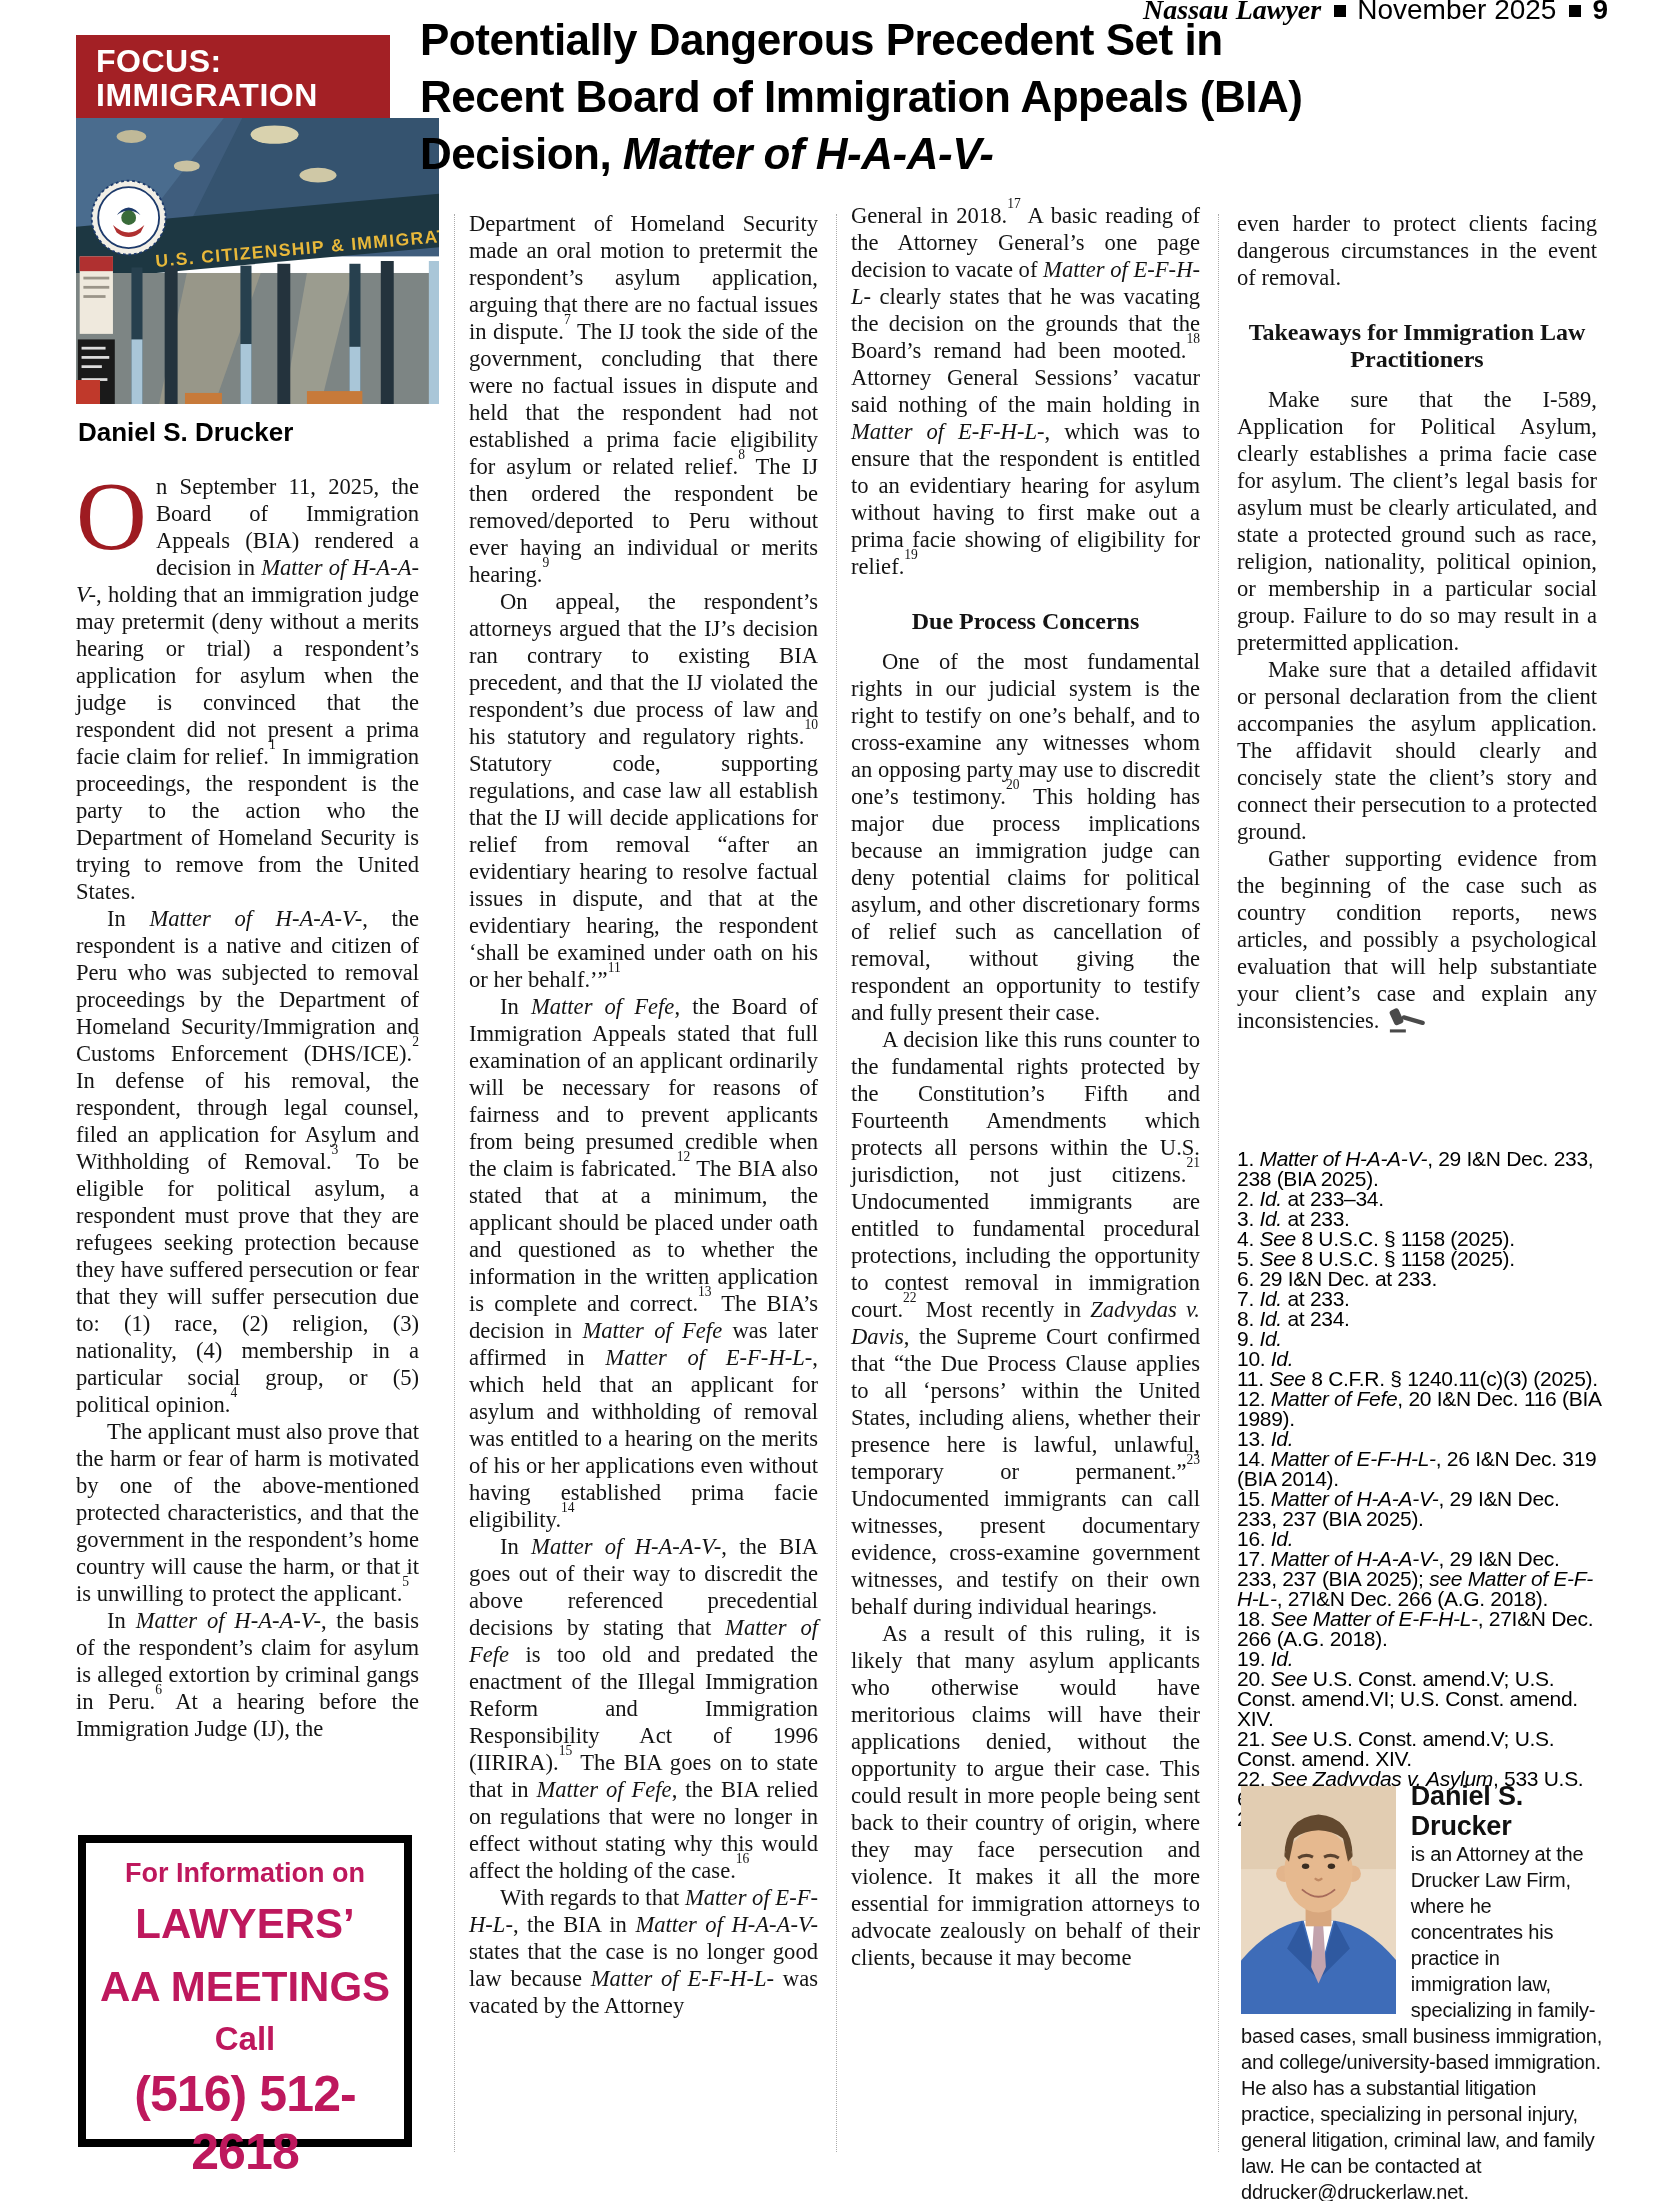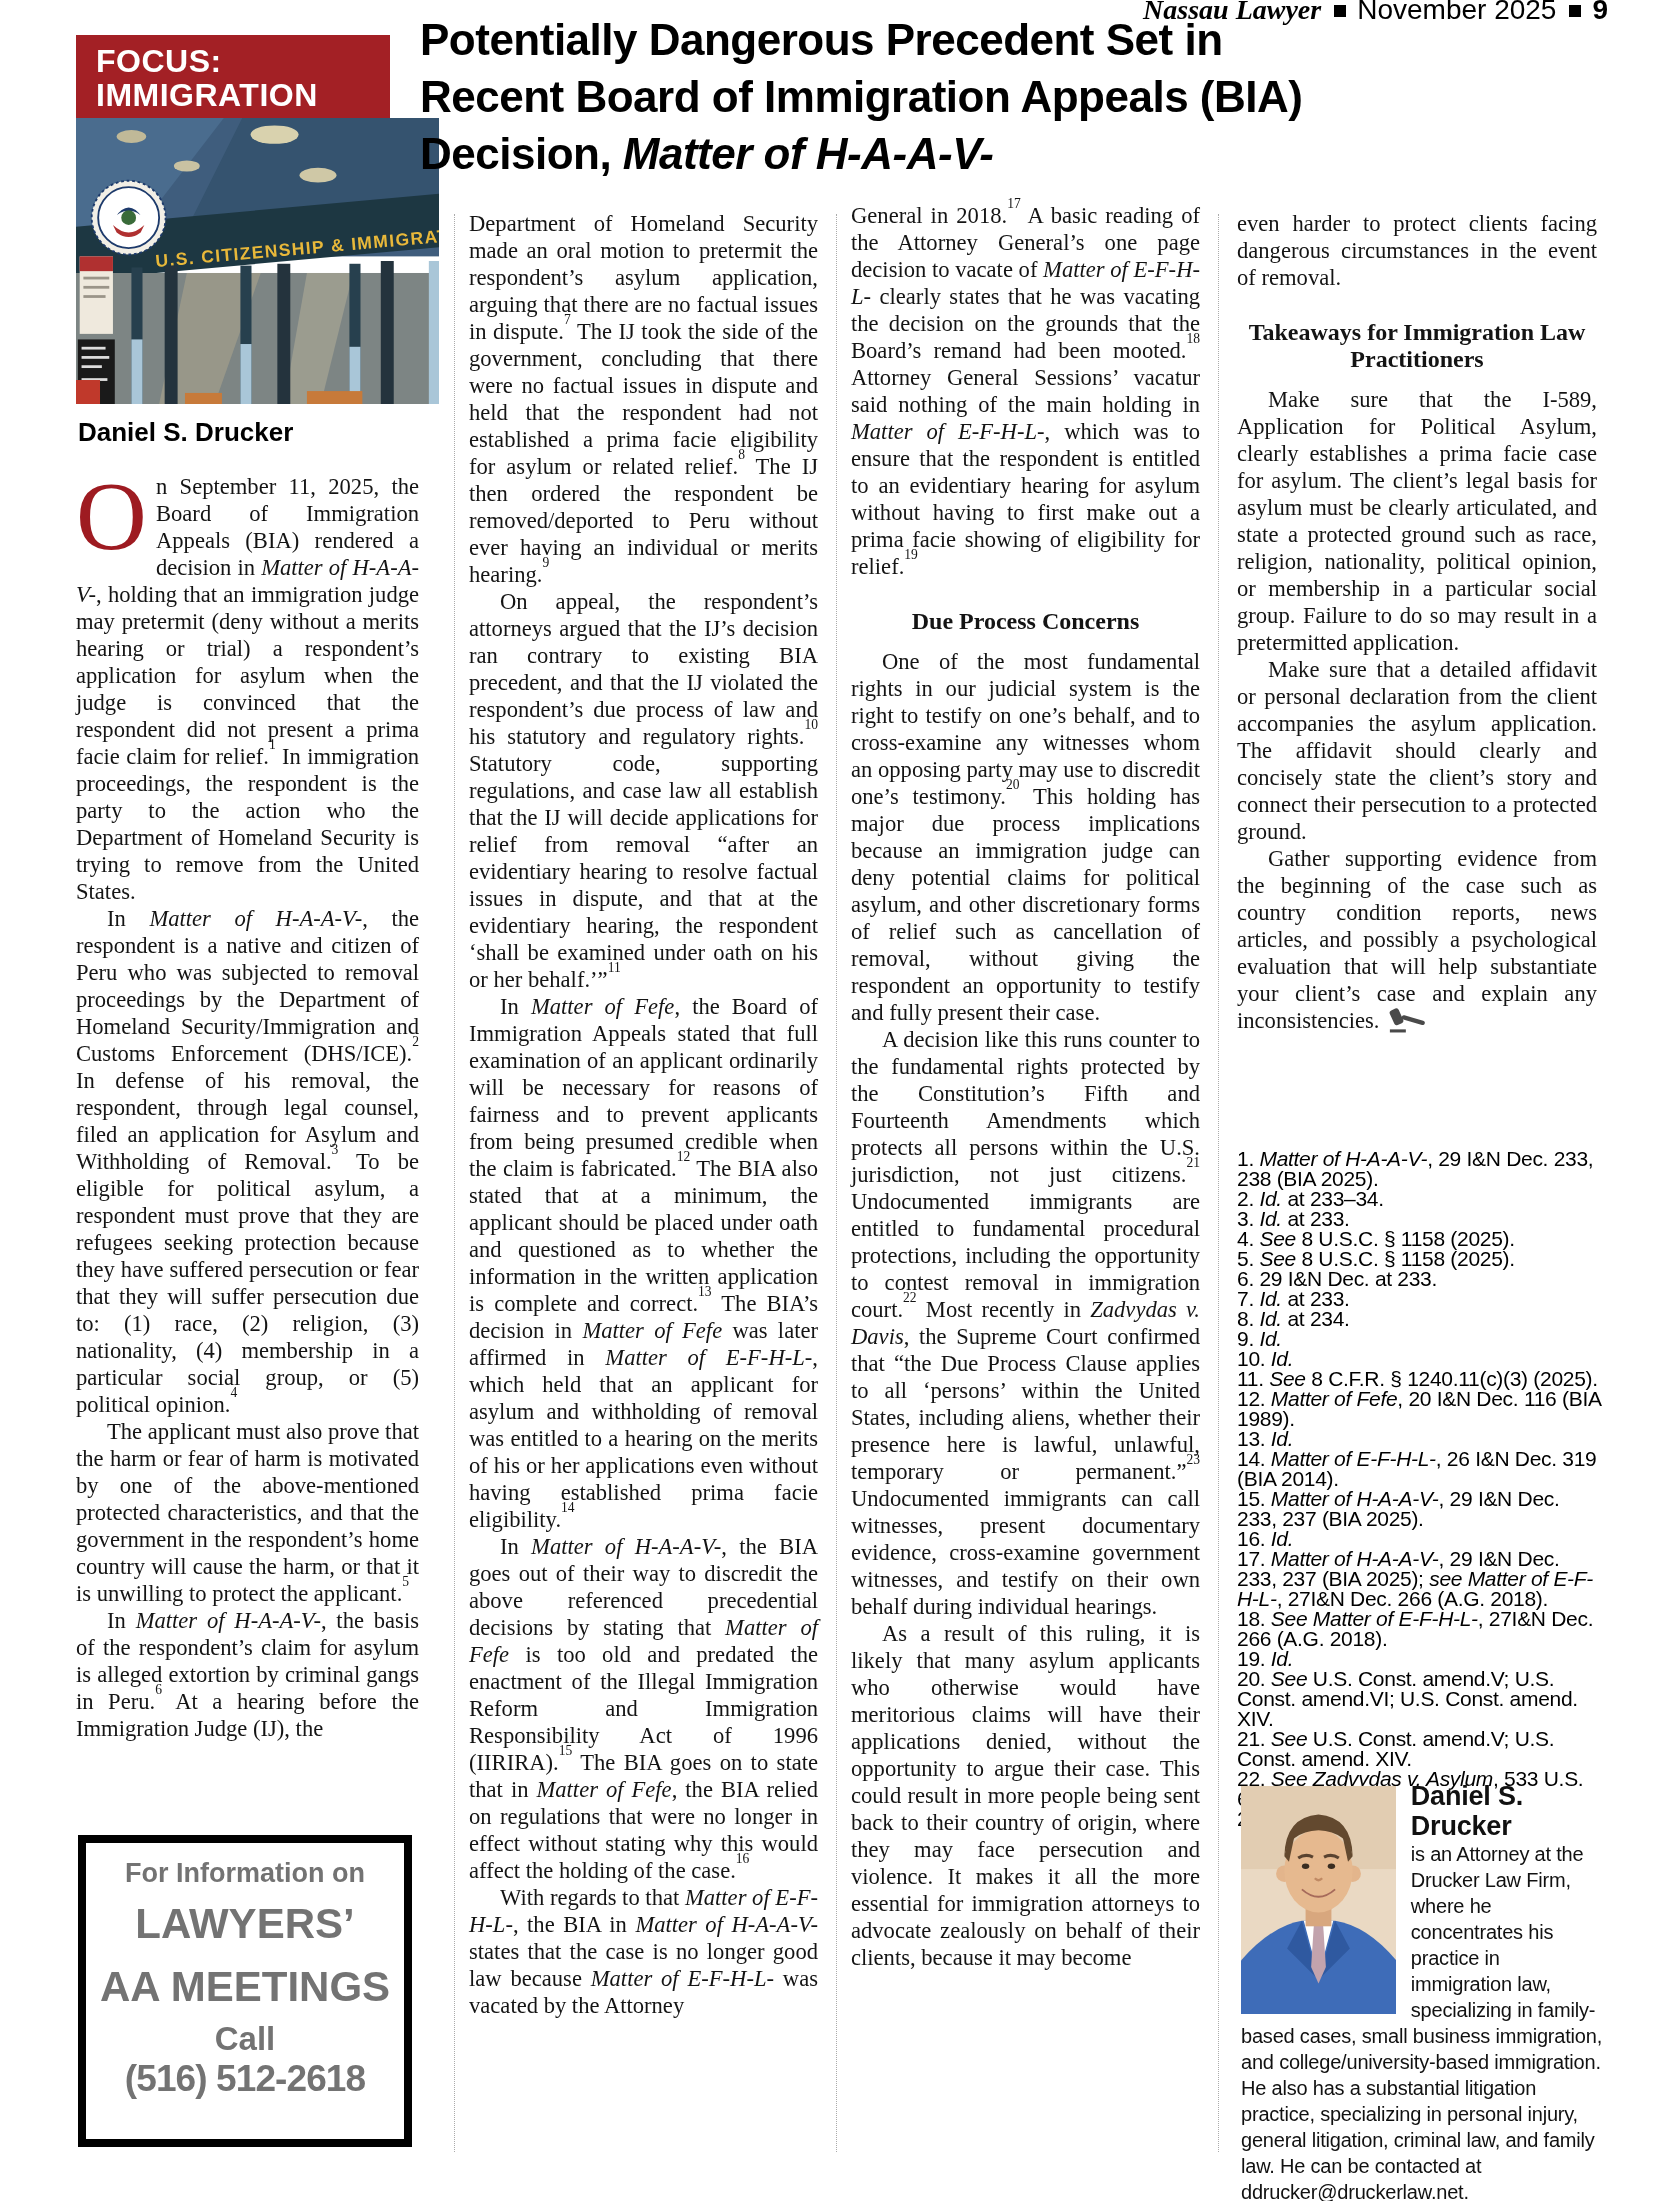--- a/index.html
+++ b/index.html
@@ -46,26 +46,26 @@
   .divider{position:absolute;top:214px;height:1938px;width:0;border-left:1.8px dotted #ababab;}
   .div1{left:454px;} .div2{left:836px;} .div3{left:1218px;}
 
   
   .footnotes{position:absolute;left:1237px;top:1149px;width:367px;font-family:"Liberation Sans",sans-serif;
              font-size:21px;line-height:20px;letter-spacing:-0.3px;text-align:left;color:#000;}
   .fn{margin:0;}
 
   
   .aa-box{position:absolute;left:78px;top:1835px;width:334px;height:312px;border:8.3px solid #000;box-sizing:border-box;
-          background:#fff;text-align:center;font-family:"Liberation Sans",sans-serif;font-weight:bold;color:#737373;padding-top:14.8px;}
+          background:#fff;text-align:center;font-family:"Liberation Sans",sans-serif;font-weight:bold;color:#be185d;padding-top:14.8px;}
   .aa1{font-size:27px;}
   .aa2{font-size:42px;margin-top:11px;}
   .aa3{font-size:42px;margin-top:14.8px;}
   .aa4{font-size:33px;margin-top:9.2px;}
-  .aa5{font-size:37px;margin-top:0;letter-spacing:-0.9px;}
+  .aa5{font-size:50px;margin-top:7px;letter-spacing:-0.9px;}
 
   
   .bio{position:absolute;left:1241px;top:1775px;width:364px;font-family:"Liberation Sans",sans-serif;
        font-size:20px;line-height:26px;text-align:left;color:#111;letter-spacing:-0.2px;}
   .bio-photo{float:left;width:155px;height:228px;margin:11px 14.8px 3.7px 0;}
   .bio-name{font-weight:bold;font-size:27px;display:block;line-height:29.5px;margin-top:7.4px;}
 
   .gavel{display:inline-block;width:39px;height:25px;vertical-align:-4.6px;margin-left:3.7px;}
 </style>
 </head>

